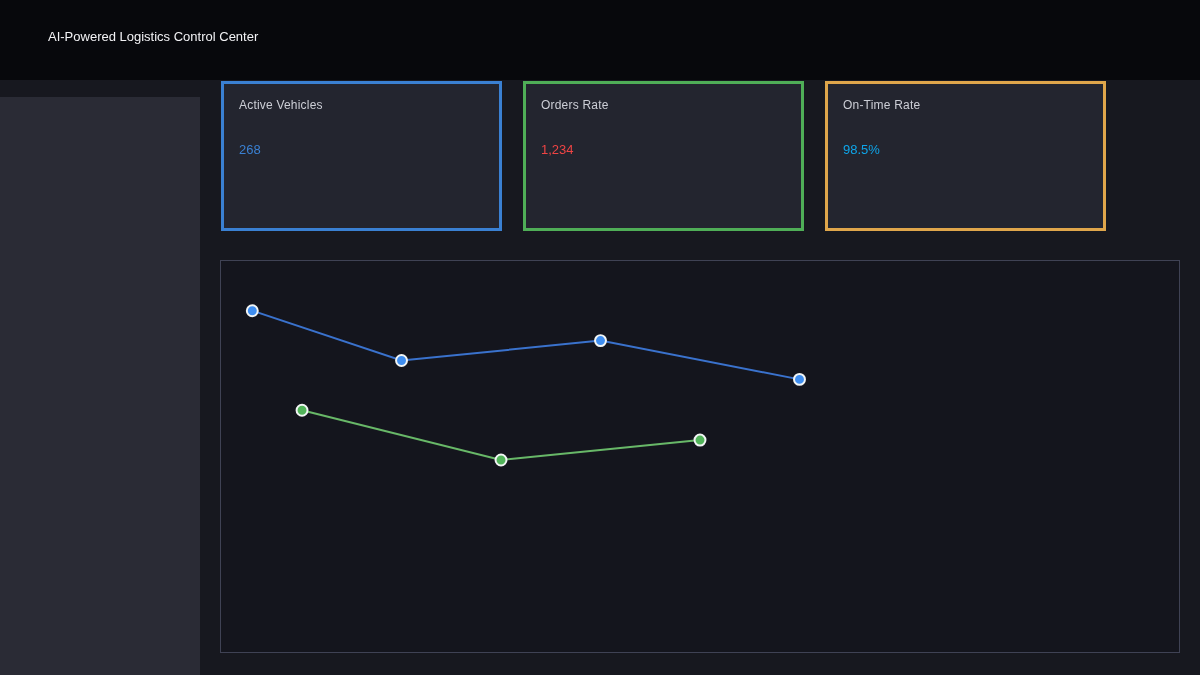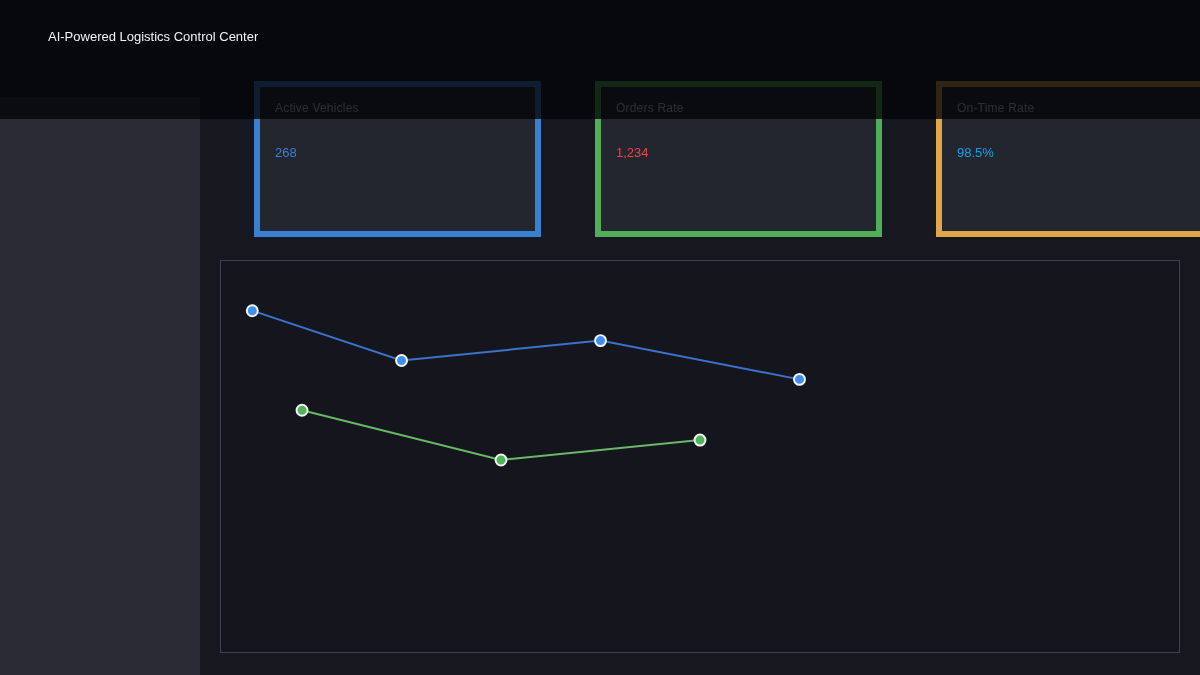--- a/index.html
+++ b/index.html
@@ -21,39 +21,38 @@
     position: absolute;
     left: 221px; top: 81px;
     display: flex;
     gap: 21px;
     z-index: 1;
   }
   .stat-card {
     position: relative;
     width: 275px; height: 144px;
     background: #23252f;
-    border: 6px solid #84cc16;
-    margin-left: 33px;
+    border: 3px solid #84cc16;
   }
   .card-label {
     position: absolute;
     left: 15px; top: 14px;
     font-size: 12px;
     color: #ccced6;
     letter-spacing: 0.2px;
   }
   .card-value {
     position: absolute;
     left: 15px; top: 58px;
     font-size: 13px;
   }
   .header {
     position: absolute;
     left: 0; top: 0;
-    width: 1200px; height: 119px;
+    width: 1200px; height: 80px;
     background: rgba(4, 5, 8, 0.80);
     z-index: 5;
   }
   .header-title {
     position: absolute;
     left: 48px; top: 29px;
     font-size: 13px;
     color: #f2f2f5;
   }
   .header-subtitle {

